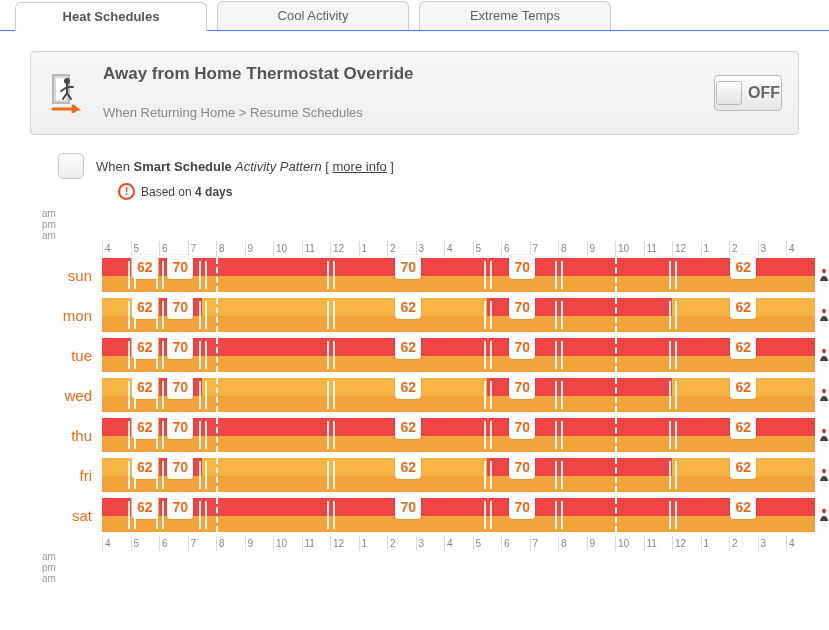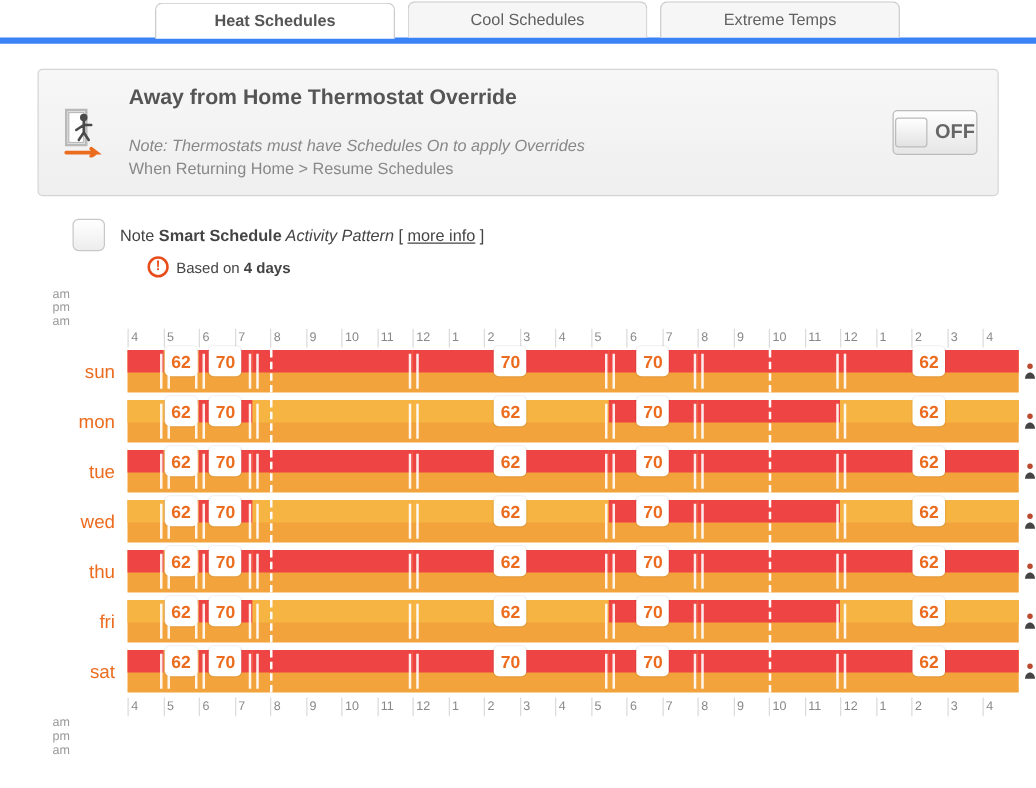--- a/index.html
+++ b/index.html
@@ -8,24 +8,23 @@
   font-family: Arial, Helvetica, sans-serif;
   font-size: 13px;
   color: #555;
   background: #fff;
   width: 829px;
 }
 .tab-bar {
   display: flex;
   align-items: flex-end;
   height: 30px;
-  border-bottom: 5px solid #3b82f6;
+  border-bottom: 1px solid #3b82f6;
   padding-left: 15px;
   gap: 10px;
-  justify-content: center;
 }
 .tab {
   position: relative;
   width: 190px;
   height: 28px;
   border: 1px solid #ccc;
   border-bottom: none;
   background: #f6f6f6;
   text-align: center;
   line-height: 28px;
@@ -194,51 +193,50 @@
   width: 18px; height: 18px;
   display:flex; align-items:center; justify-content:center;
 }
 .person-svg { width: 16px; height: 16px; }
 </style>
 </head>
 <body>
 
 <div class="tab-bar">
   <div class="tab active">Heat Schedules</div>
-  <div class="tab">Cool Schedules</div>
+  <div class="tab">Cool Activity</div>
   <div class="tab">Extreme Temps</div>
 </div>
 
 <div class="page">
 
   <div class="panel">
     <div class="panel-icon">
       <svg class="door-svg" viewBox="0 0 40 40">
         <rect x="6" y="2" width="16" height="28" fill="none" stroke="#b9b9b9" stroke-width="2"></rect>
         <rect x="8" y="4" width="12" height="24" fill="#fff" stroke="#b9b9b9"></rect>
         <circle cx="20" cy="8" r="3" fill="#4a4a4a"></circle>
         <path d="M20 11 L20 20 L16 26 M20 20 L24 26 M20 14 L14 18 M20 14 L26 14" stroke="#4a4a4a" stroke-width="2" fill="none" stroke-linecap="round"></path>
         <path d="M6 36 L30 36 L26 33 M30 36 L26 39" stroke="#ec6c1f" stroke-width="3" fill="none" stroke-linecap="round"></path>
       </svg>
     </div>
     <div class="panel-body">
       <div class="panel-title">Away from Home Thermostat Override</div>
-      <div class="panel-note">Note: Thermostats must have Schedules On to apply Overrides</div>
       <div class="panel-note" style="font-style:normal;color:#888">When Returning Home &gt; Resume Schedules</div>
     </div>
     <div class="toggle">
       <div class="toggle-knob"></div>
       <span>OFF</span>
     </div>
   </div>
 
   <div class="smart-row">
     <div class="checkbox"></div>
     <div>
-      <span>Note </span><b>Smart Schedule</b><i> Activity Pattern</i>
+      <span>When </span><b>Smart Schedule</b><i> Activity Pattern</i>
       <span> [ </span><a href="#">more info</a><span> ]</span>
     </div>
   </div>
 
   <div class="based-row">
     <span class="excl">!</span>
     <span>
       <span>Based on </span><b>4 days</b>
     </span>
   </div>

